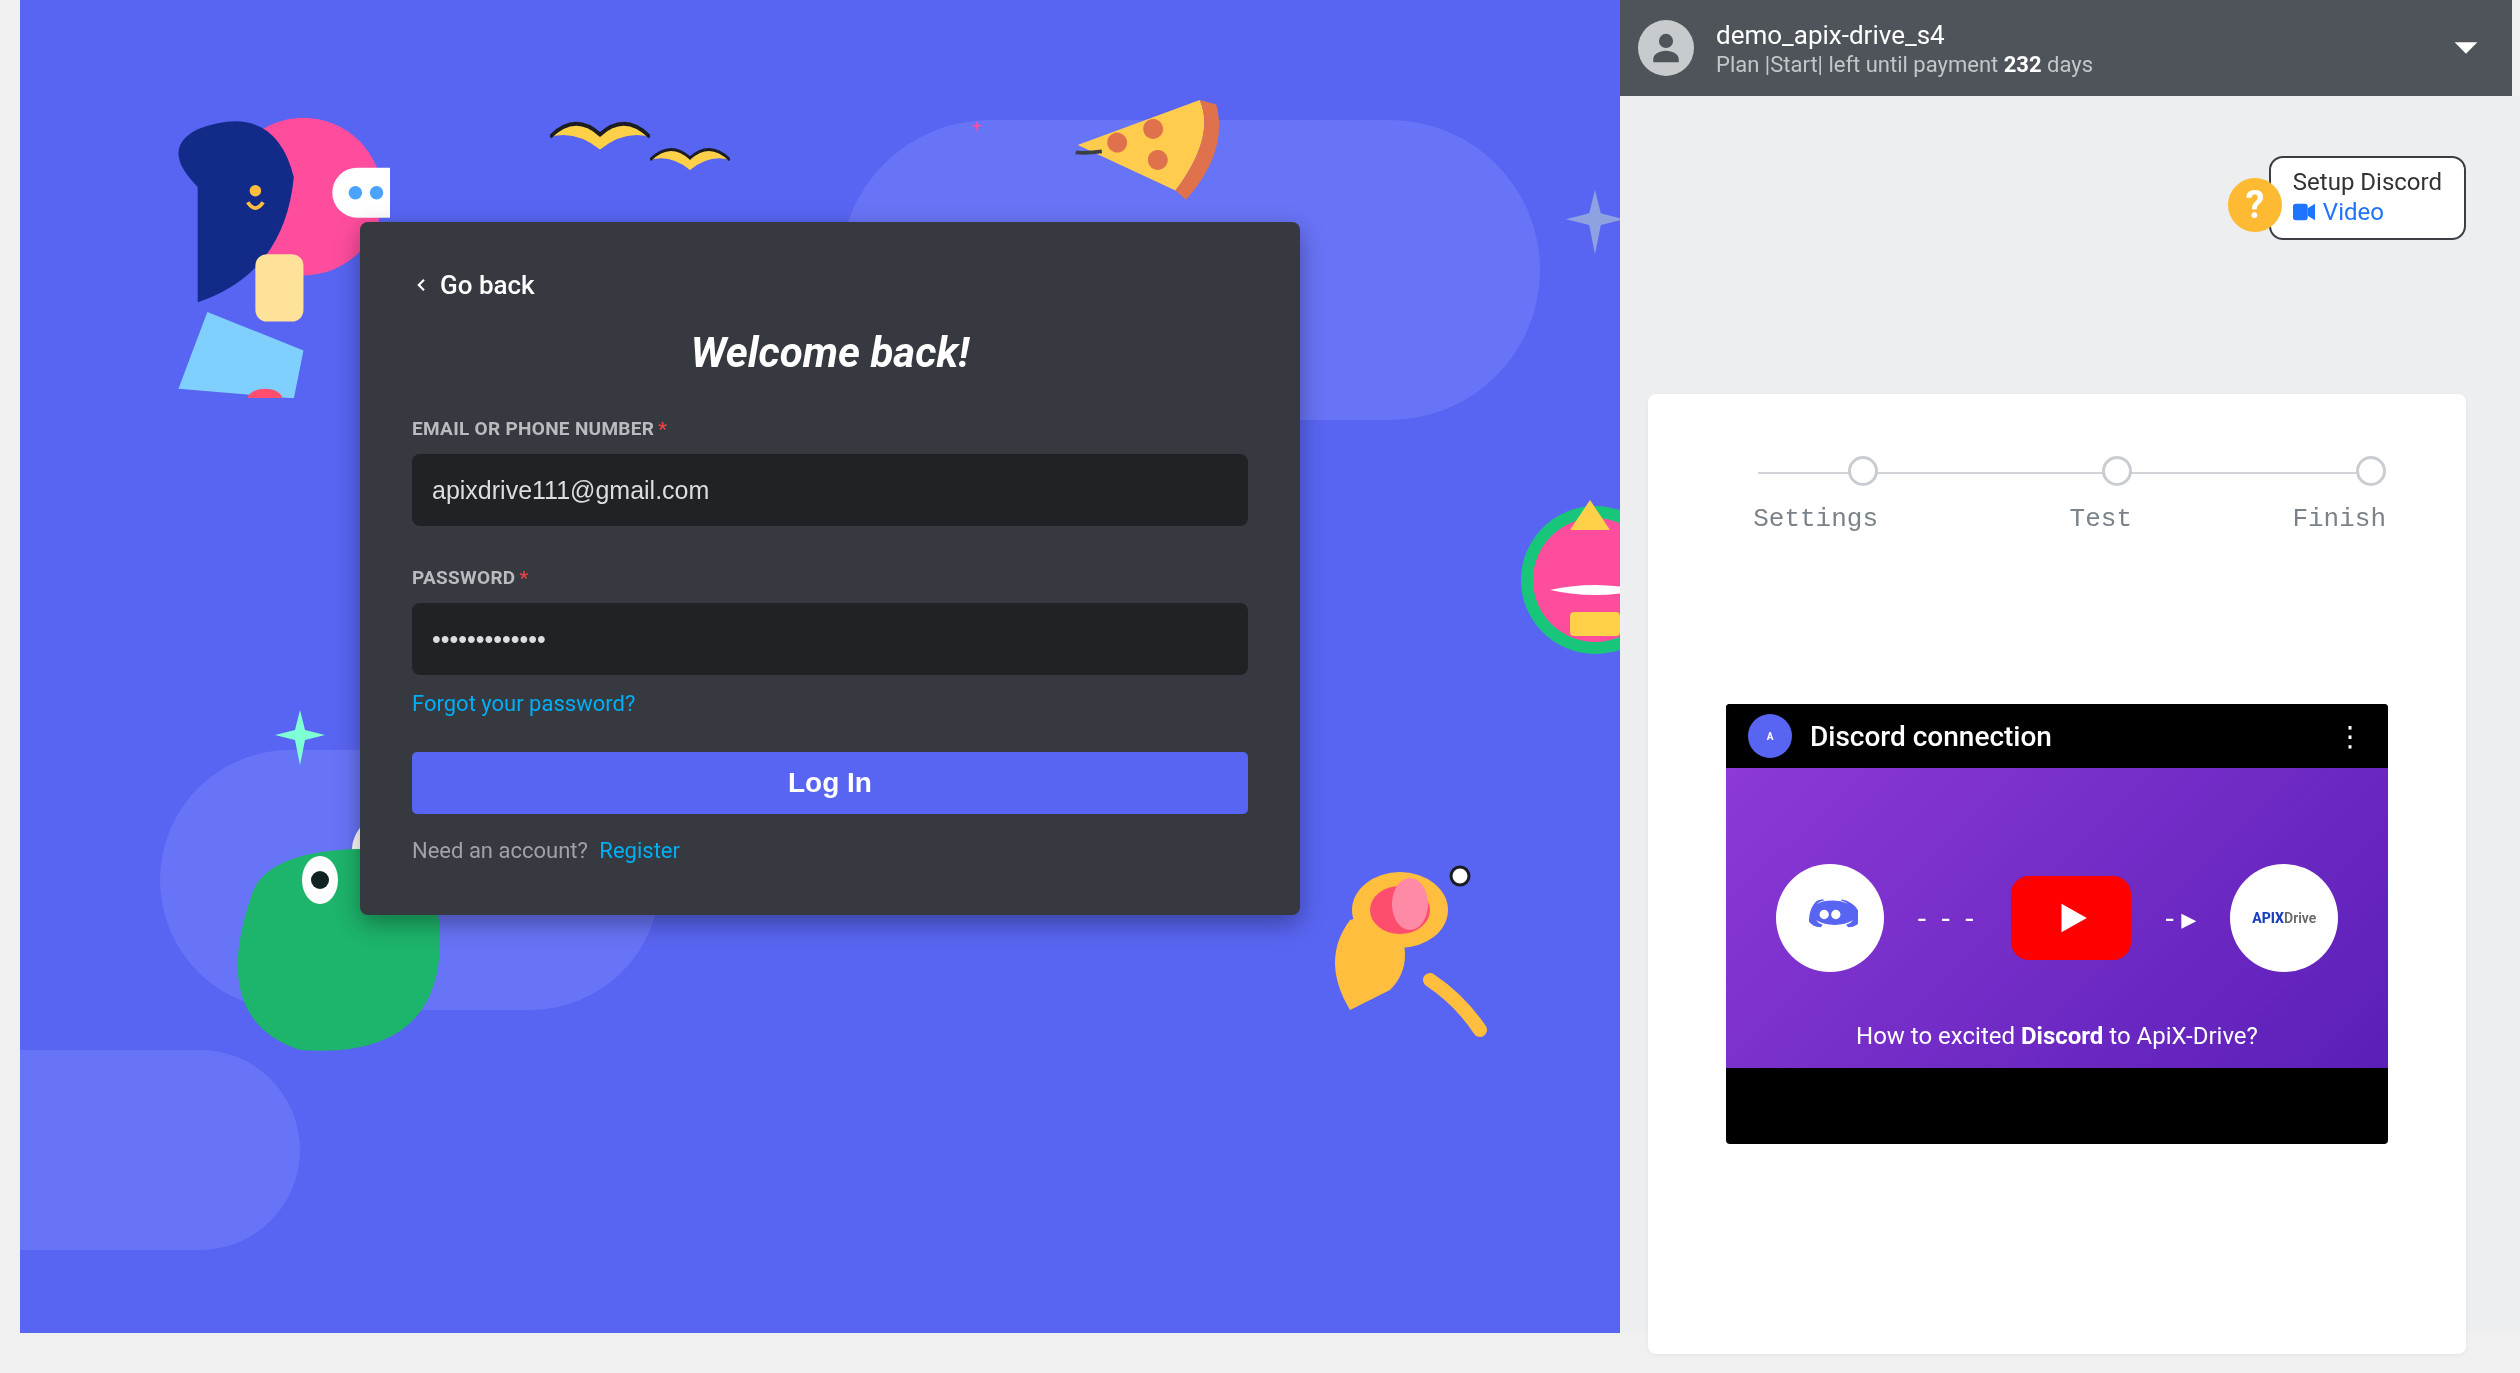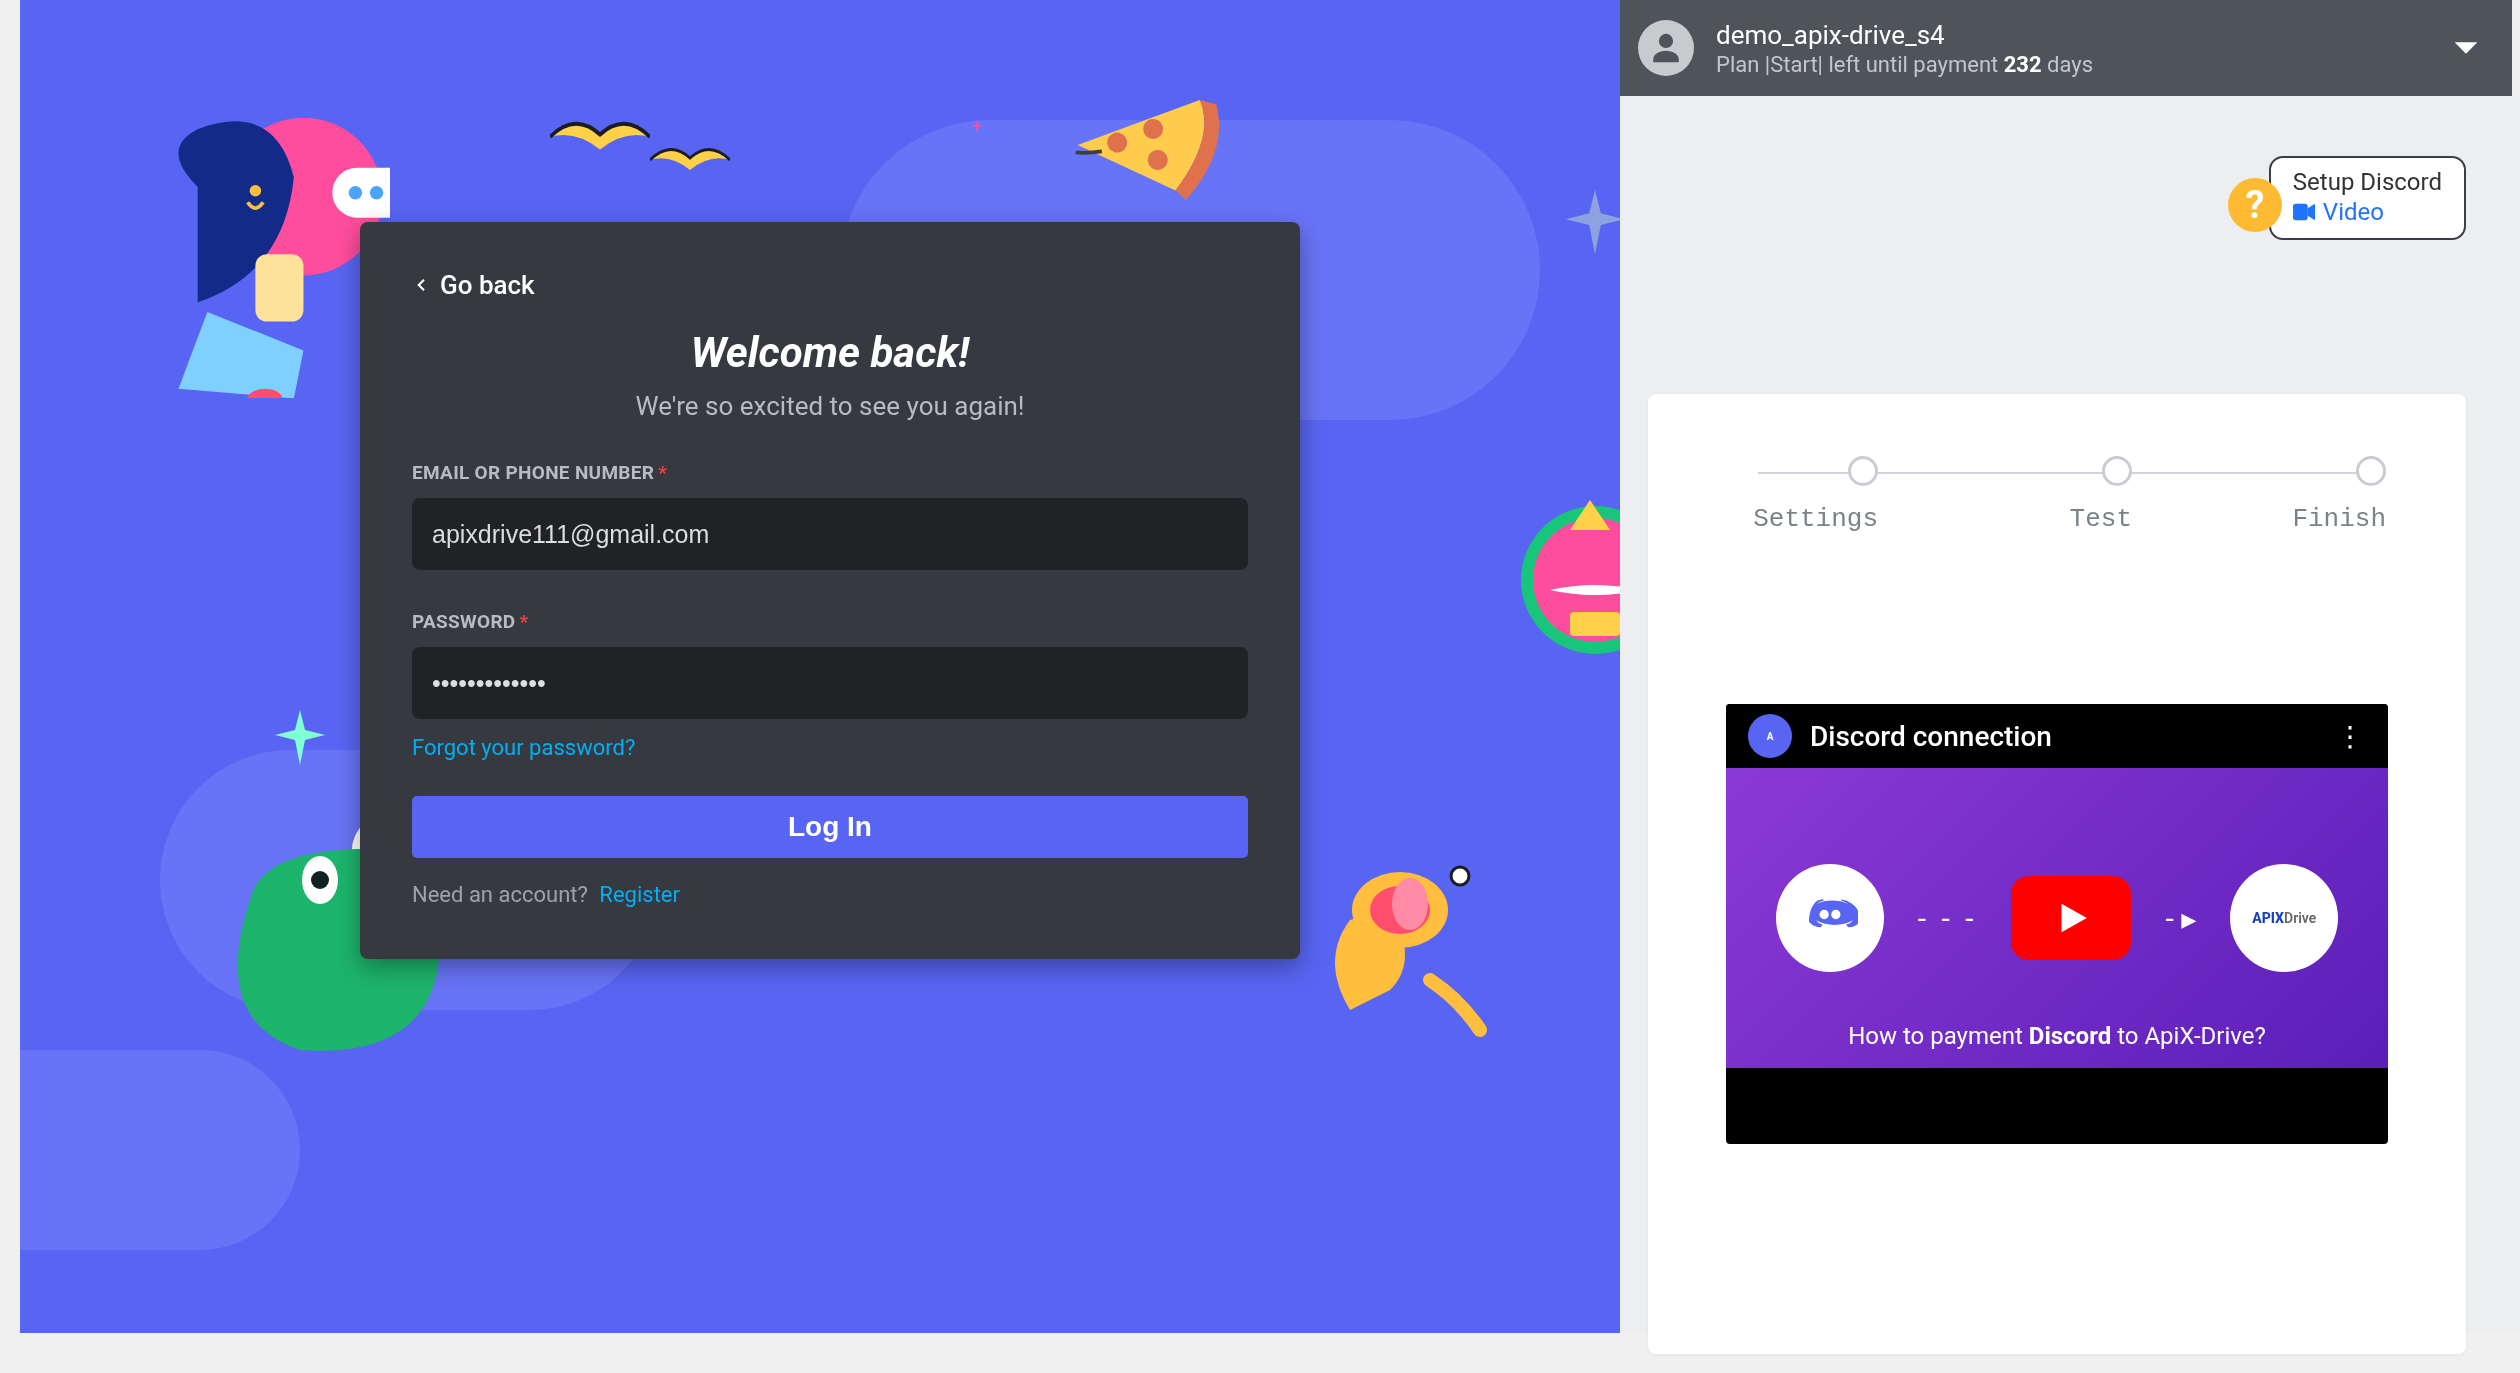--- a/index.html
+++ b/index.html
@@ -234,21 +234,20 @@
 
     <div class="login-card">
       <div class="go-back">
         <svg viewBox="0 0 24 24">
             <path d="M15 4l-8 8 8 8 2-2-6-6 6-6z"></path>
           </svg>
         <span>Go back</span>
       </div>
 
       <h1 class="login-title">Welcome back!</h1>
-      <div class="login-subtitle">We're so excited to see you again!</div>
 
       <label class="field-label">
         <span>EMAIL OR PHONE NUMBER</span><span class="req">*</span>
       </label>
       <input class="text-input" type="text" value="apixdrive111@gmail.com" style="">
 
       <label class="field-label">
         <span>PASSWORD</span><span class="req">*</span>
       </label>
       <input class="text-input" type="password" value="•••••••••••••" style="">
@@ -332,21 +331,21 @@
             <svg viewBox="0 0 24 24">
                 <path d="M6 3l16 9L6 21z"></path>
               </svg>
           </div>
           <span class="vm-arrow">- ▸</span>
           <div class="vm-circle">
             <span style="color:#1a3fbf;font-weight:800;font-size:14px"><span>APIX</span></span>
               <span style="color:#666;font-size:14px;font-weight:600">Drive</span>
           </div>
           <div class="vm-caption">
-            <span>How to payment </span><b>Discord</b><span> to ApiX-Drive?</span>
+            <span>How to excited </span><b>Discord</b><span> to ApiX-Drive?</span>
           </div>
         </div>
       </div>
     </div>
 
   </div>
 
 </div>
 
 </body></html>

